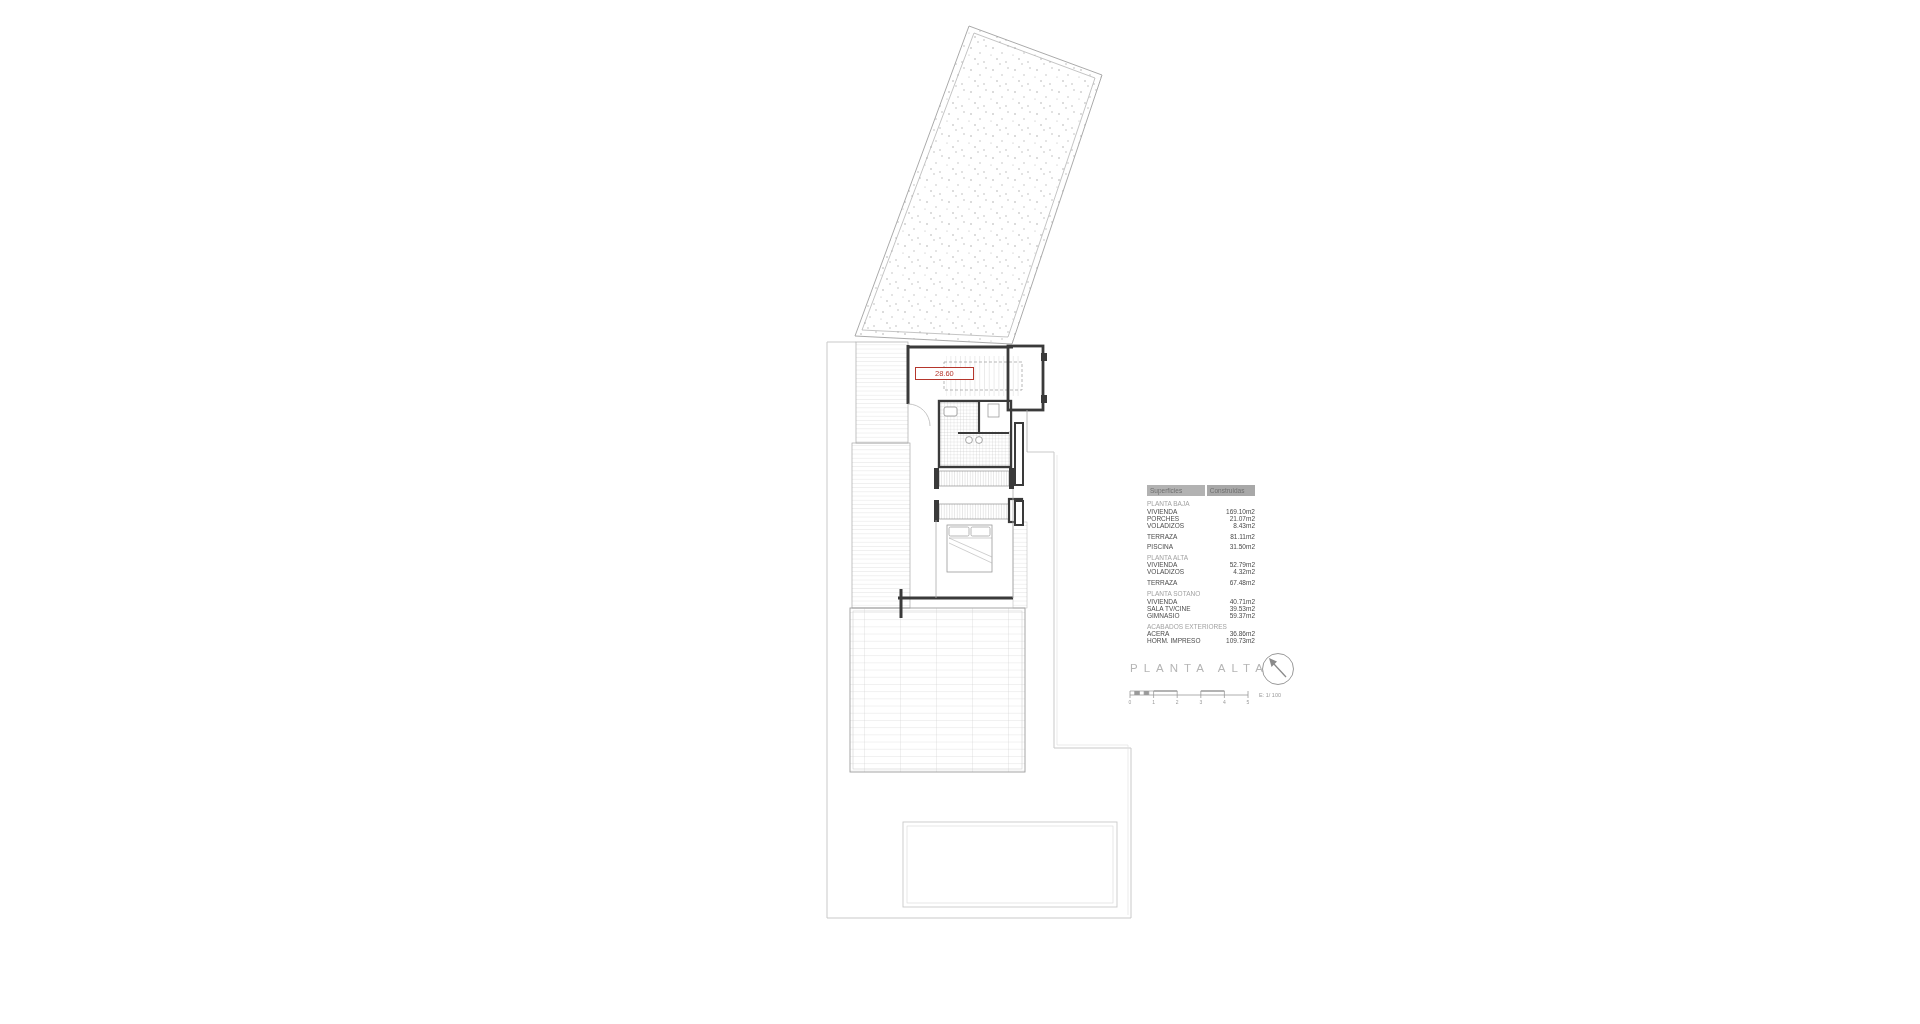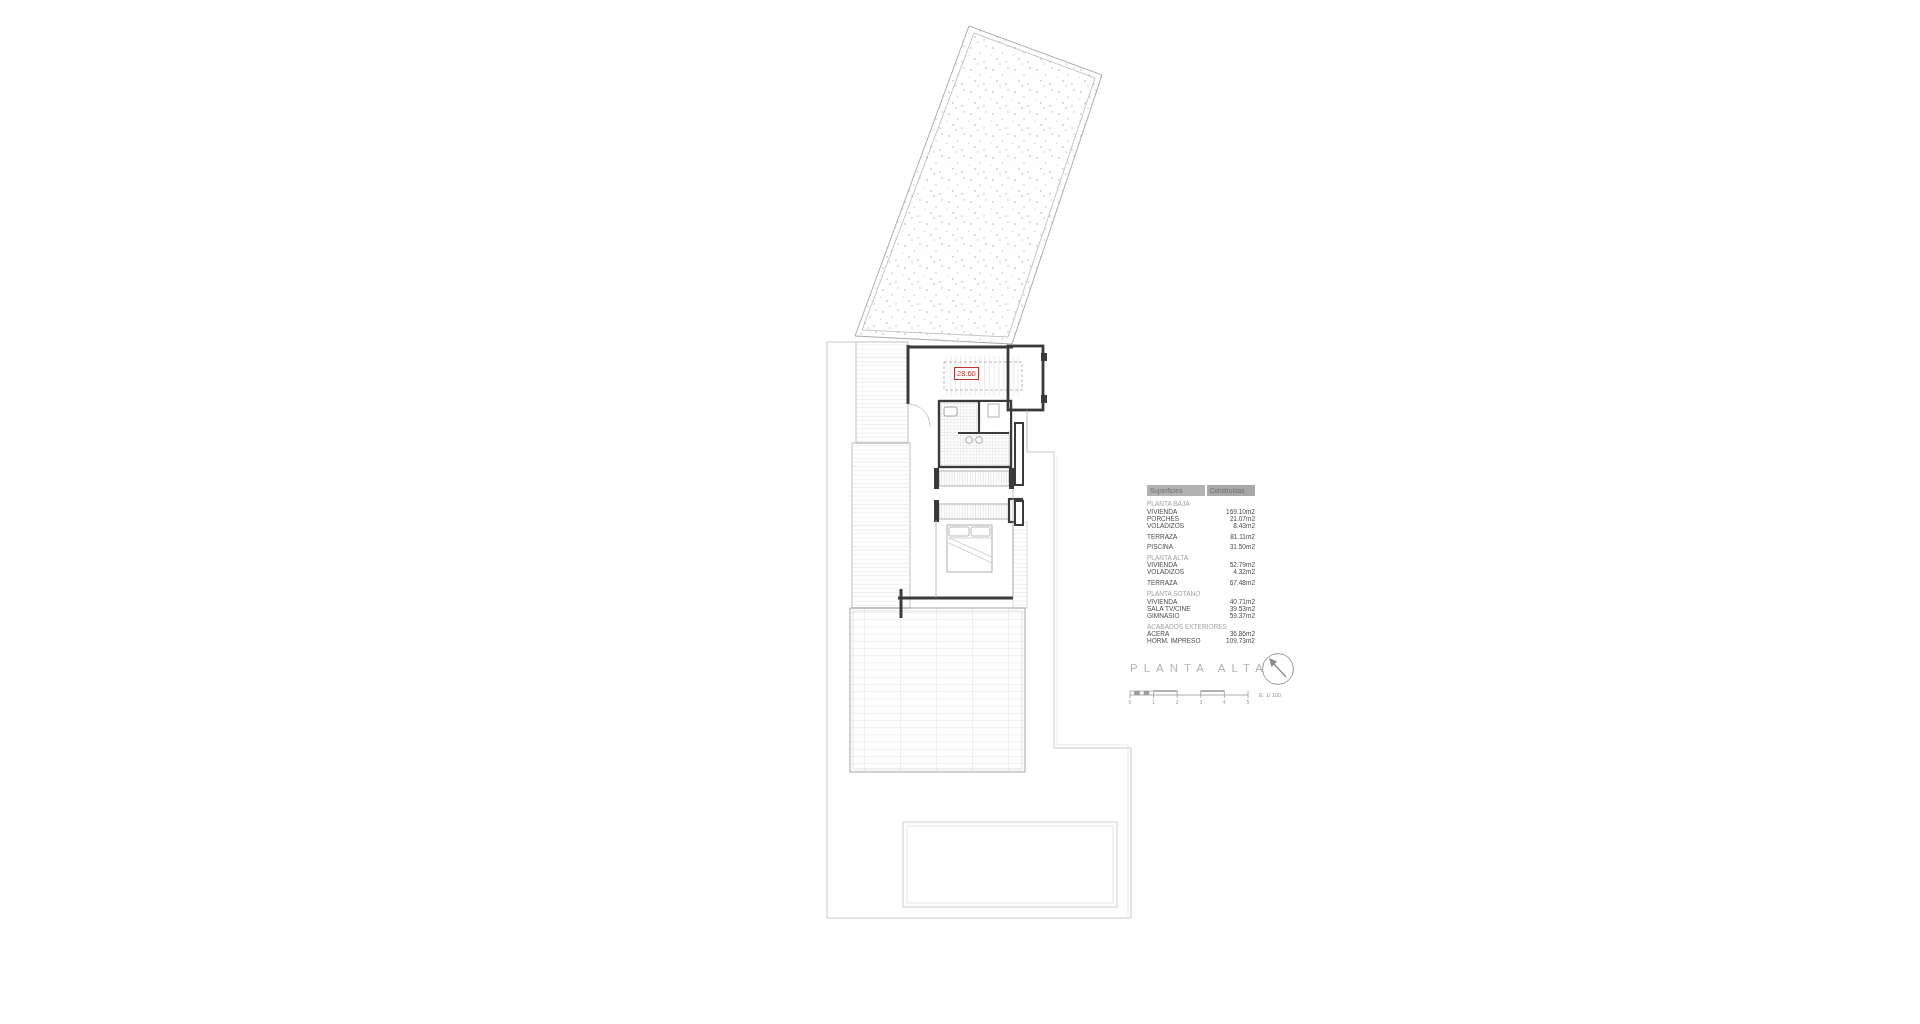--- a/index.html
+++ b/index.html
@@ -18,21 +18,21 @@
   .surf-group{margin-bottom:4px;}
   .surf-group .gtitle{color:#a2a2a2;margin-bottom:0.5px;}
   .surf-row{display:flex;justify-content:space-between;}
   .surf-row .lab{white-space:nowrap;}
   .surf-row .val{text-align:right;white-space:nowrap;}
 
   
   .plan-title{left:1130px;top:662px;font-size:11.5px;letter-spacing:6px;color:#b5b5b5;white-space:nowrap;}
   .level-label{
     left:915px;top:367px;border:1px solid #b5362c;color:#b5362c;background:rgba(255,255,255,.9);
-    font-size:7.5px;line-height:11px;padding:0 2px;white-space:nowrap;margin-left:39px;
+    font-size:7.5px;line-height:11px;padding:0 19px;white-space:nowrap;
   }
   .scale-num{fill:#9a9a9a;font-size:5px;font-family:"Liberation Sans",sans-serif;}
   .scale-label{fill:#9a9a9a;font-size:5.5px;font-family:"Liberation Sans",sans-serif;}
 </style>
 </head>
 <body>
 
 <svg class="abs" style="left:0;top:0;" width="1920" height="1024" viewBox="0 0 1920 1024">
   <defs>
     <pattern id="stipple" width="22" height="22" patternUnits="userSpaceOnUse">

